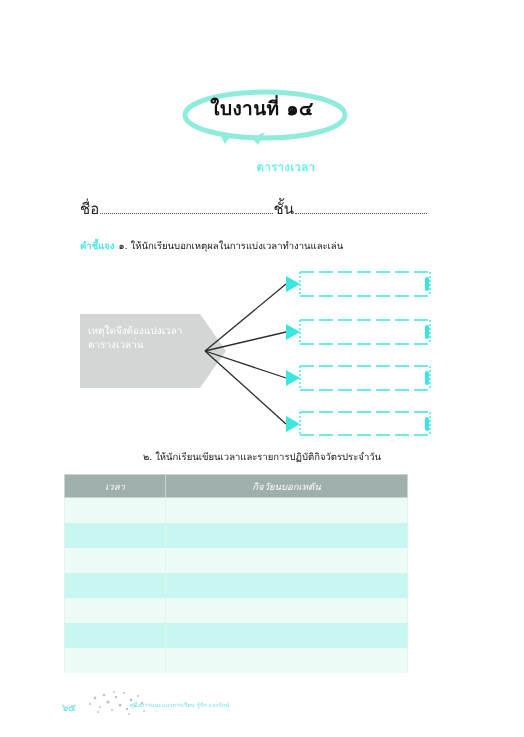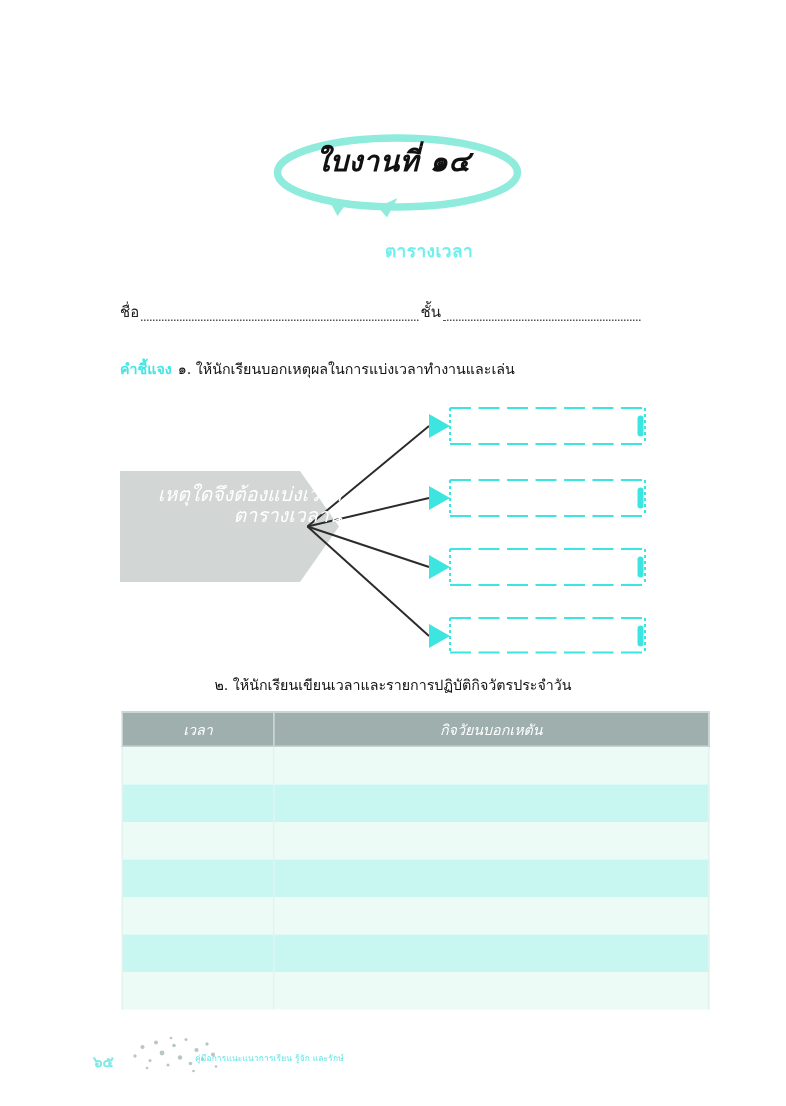--- a/index.html
+++ b/index.html
@@ -37,21 +37,20 @@
     height: 58px;
   }
   .title-text {
     position: absolute;
     left: 0;
     top: 0;
     width: 524px;
     text-align: center;
     font-size: 19px;
     font-weight: bold;
-    font-style: italic;
     letter-spacing: 0.4px;
     color: #111111;
     line-height: 40px;
   }
 
   .subtitle {
     position: absolute;
     left: 0;
     top: 158px;
     width: 524px;
@@ -65,21 +64,21 @@
 
   
   .namerow {
     position: absolute;
     left: 80px;
     top: 199px;
     width: 348px;
     height: 16px;
     display: flex;
     align-items: flex-end;
-    font-size: 10px;
+    font-size: 15px;
     color: #222;
     text-align: right;
   }
   .namerow .lbl {
     white-space: nowrap;
     line-height: 12px;
   }
   .dots {
     flex: 1 1 auto;
     border-bottom: 1px dotted #555;
@@ -115,23 +114,22 @@
     position: absolute;
     left: 0; top: 0;
     width: 360px;
     height: 170px;
   }
   .cause-text {
     position: absolute;
     left: 10px;
     top: 58px;
     width: 140px;
-    text-align: right;
-    font-size: 13px;
-    font-style: italic;
+    text-align: left;
+    font-size: 10px;
     color: #ffffff;
     line-height: 14px;
   }
   .branch-label {
     position: absolute;
     font-size: 9px;
     color: #111;
     white-space: nowrap;
   }
   .branch-label.b1 { left: 238px; top: 6px; width: 118px; text-align: center; }
@@ -143,23 +141,23 @@
     top: 449px;
     width: 524px;
     text-align: center;
     font-size: 9.5px;
     color: #111;
   }
 
   
   .tbl {
     position: absolute;
-    left: 81px;
+    left: 64px;
     top: 474px;
-    width: 392px;
+    width: 344px;
     border-collapse: collapse;
     table-layout: fixed;
   }
   .tbl th {
     background: #9eafae;
     color: #ffffff;
     font-size: 9.5px;
     font-weight: normal;
     font-style: italic;
     height: 22px;

